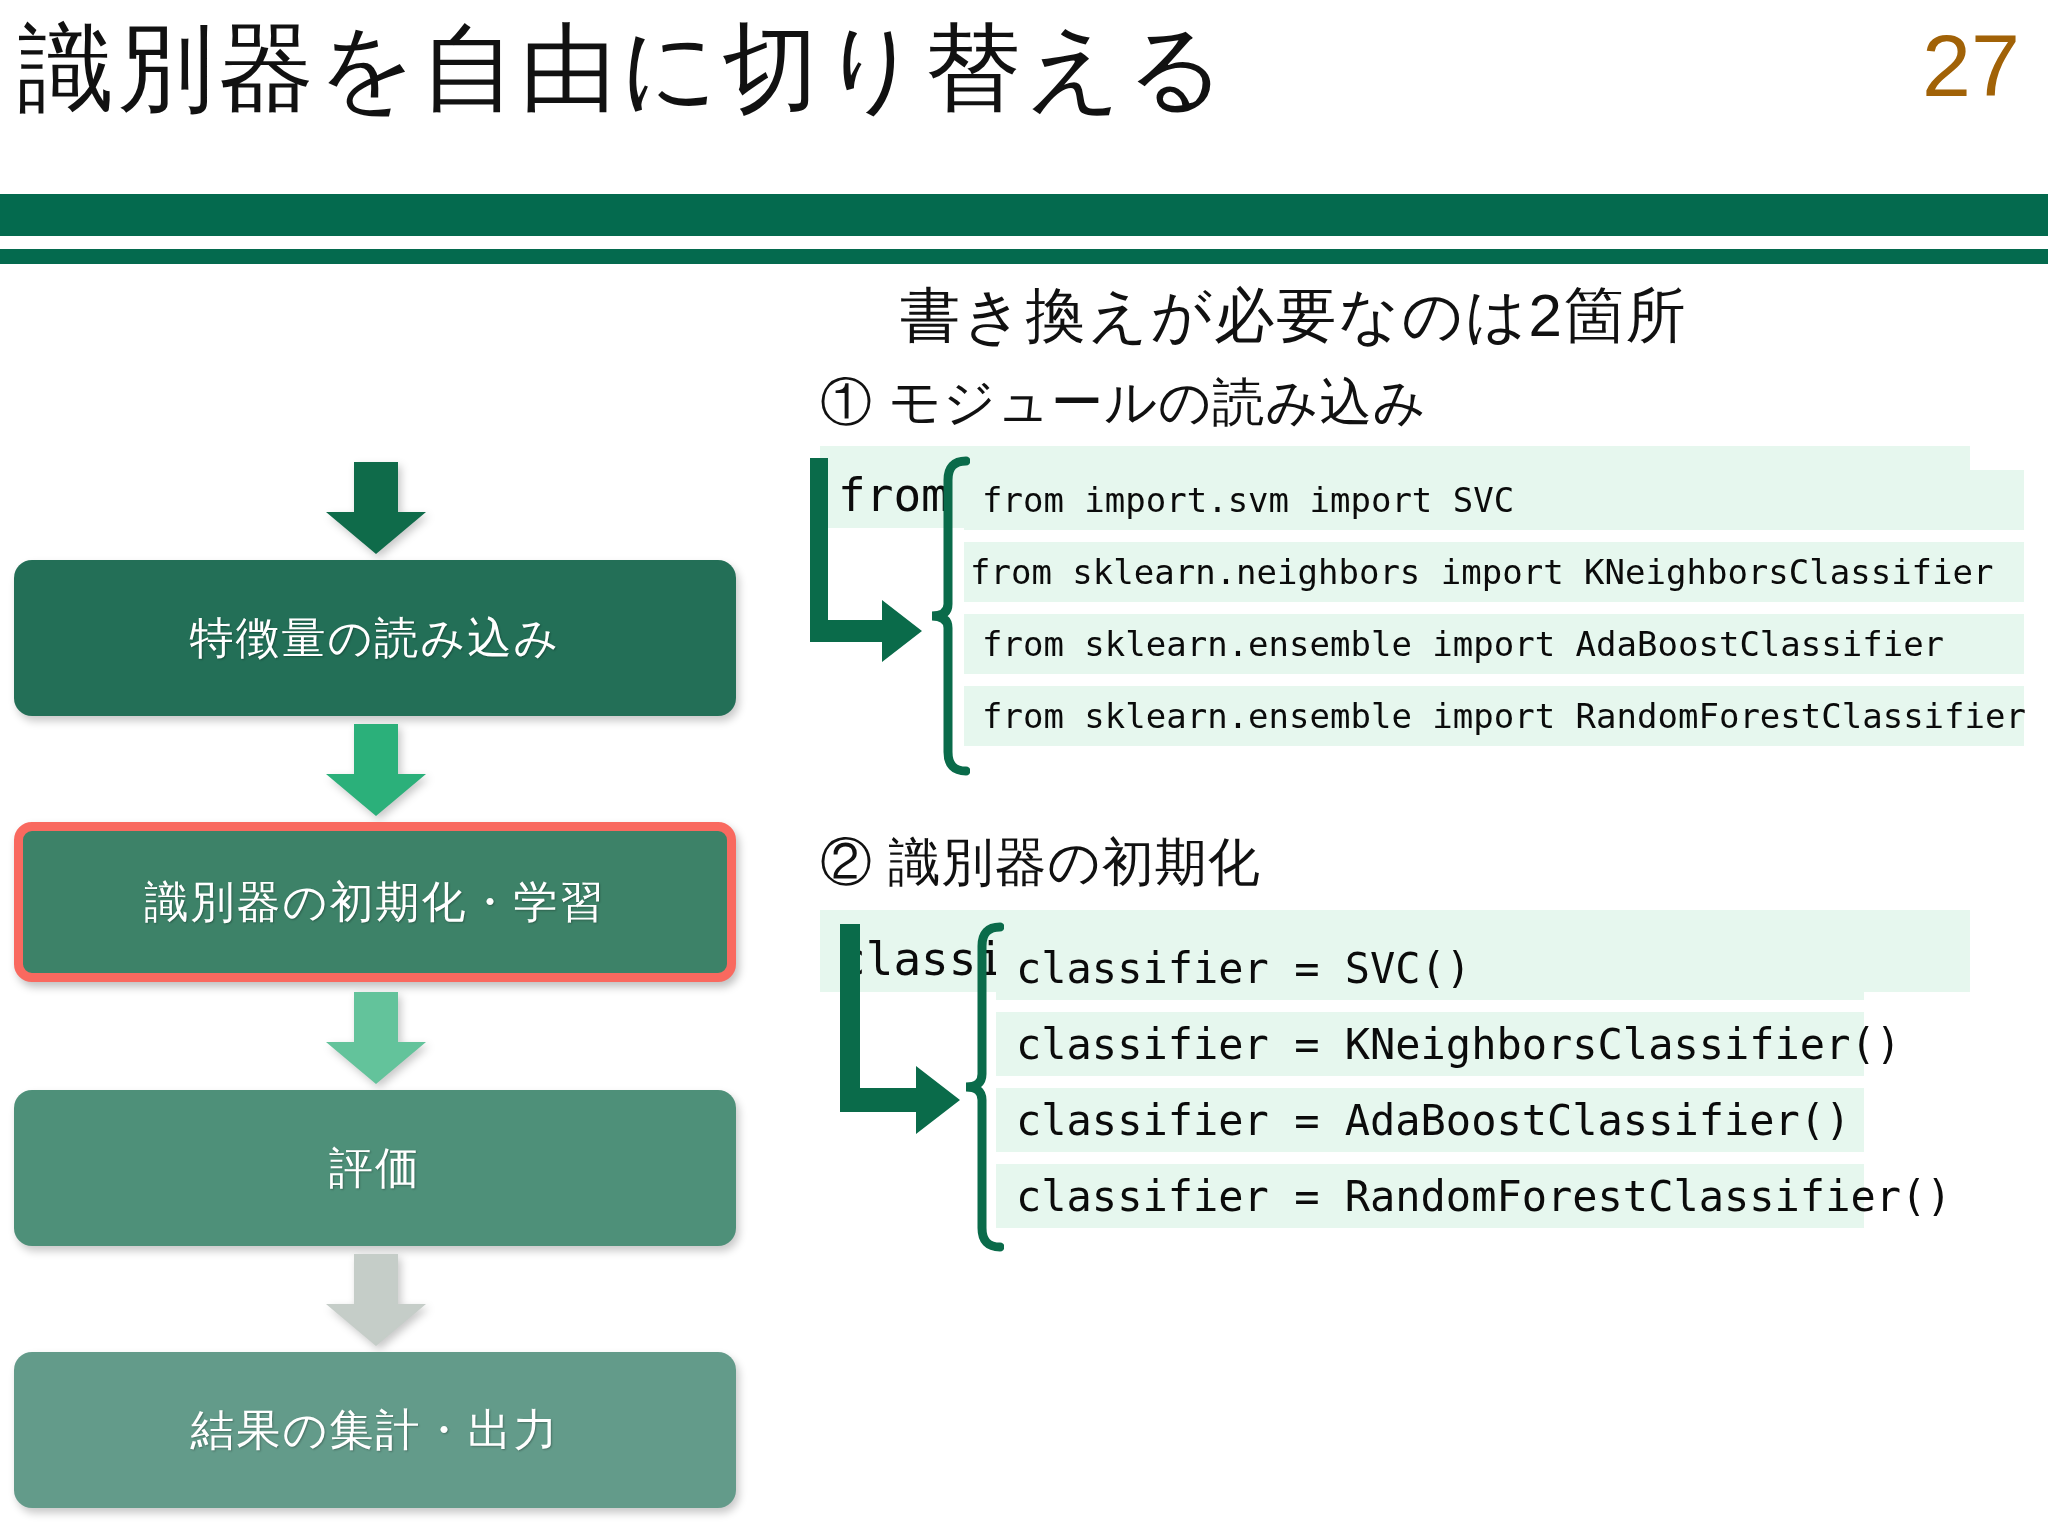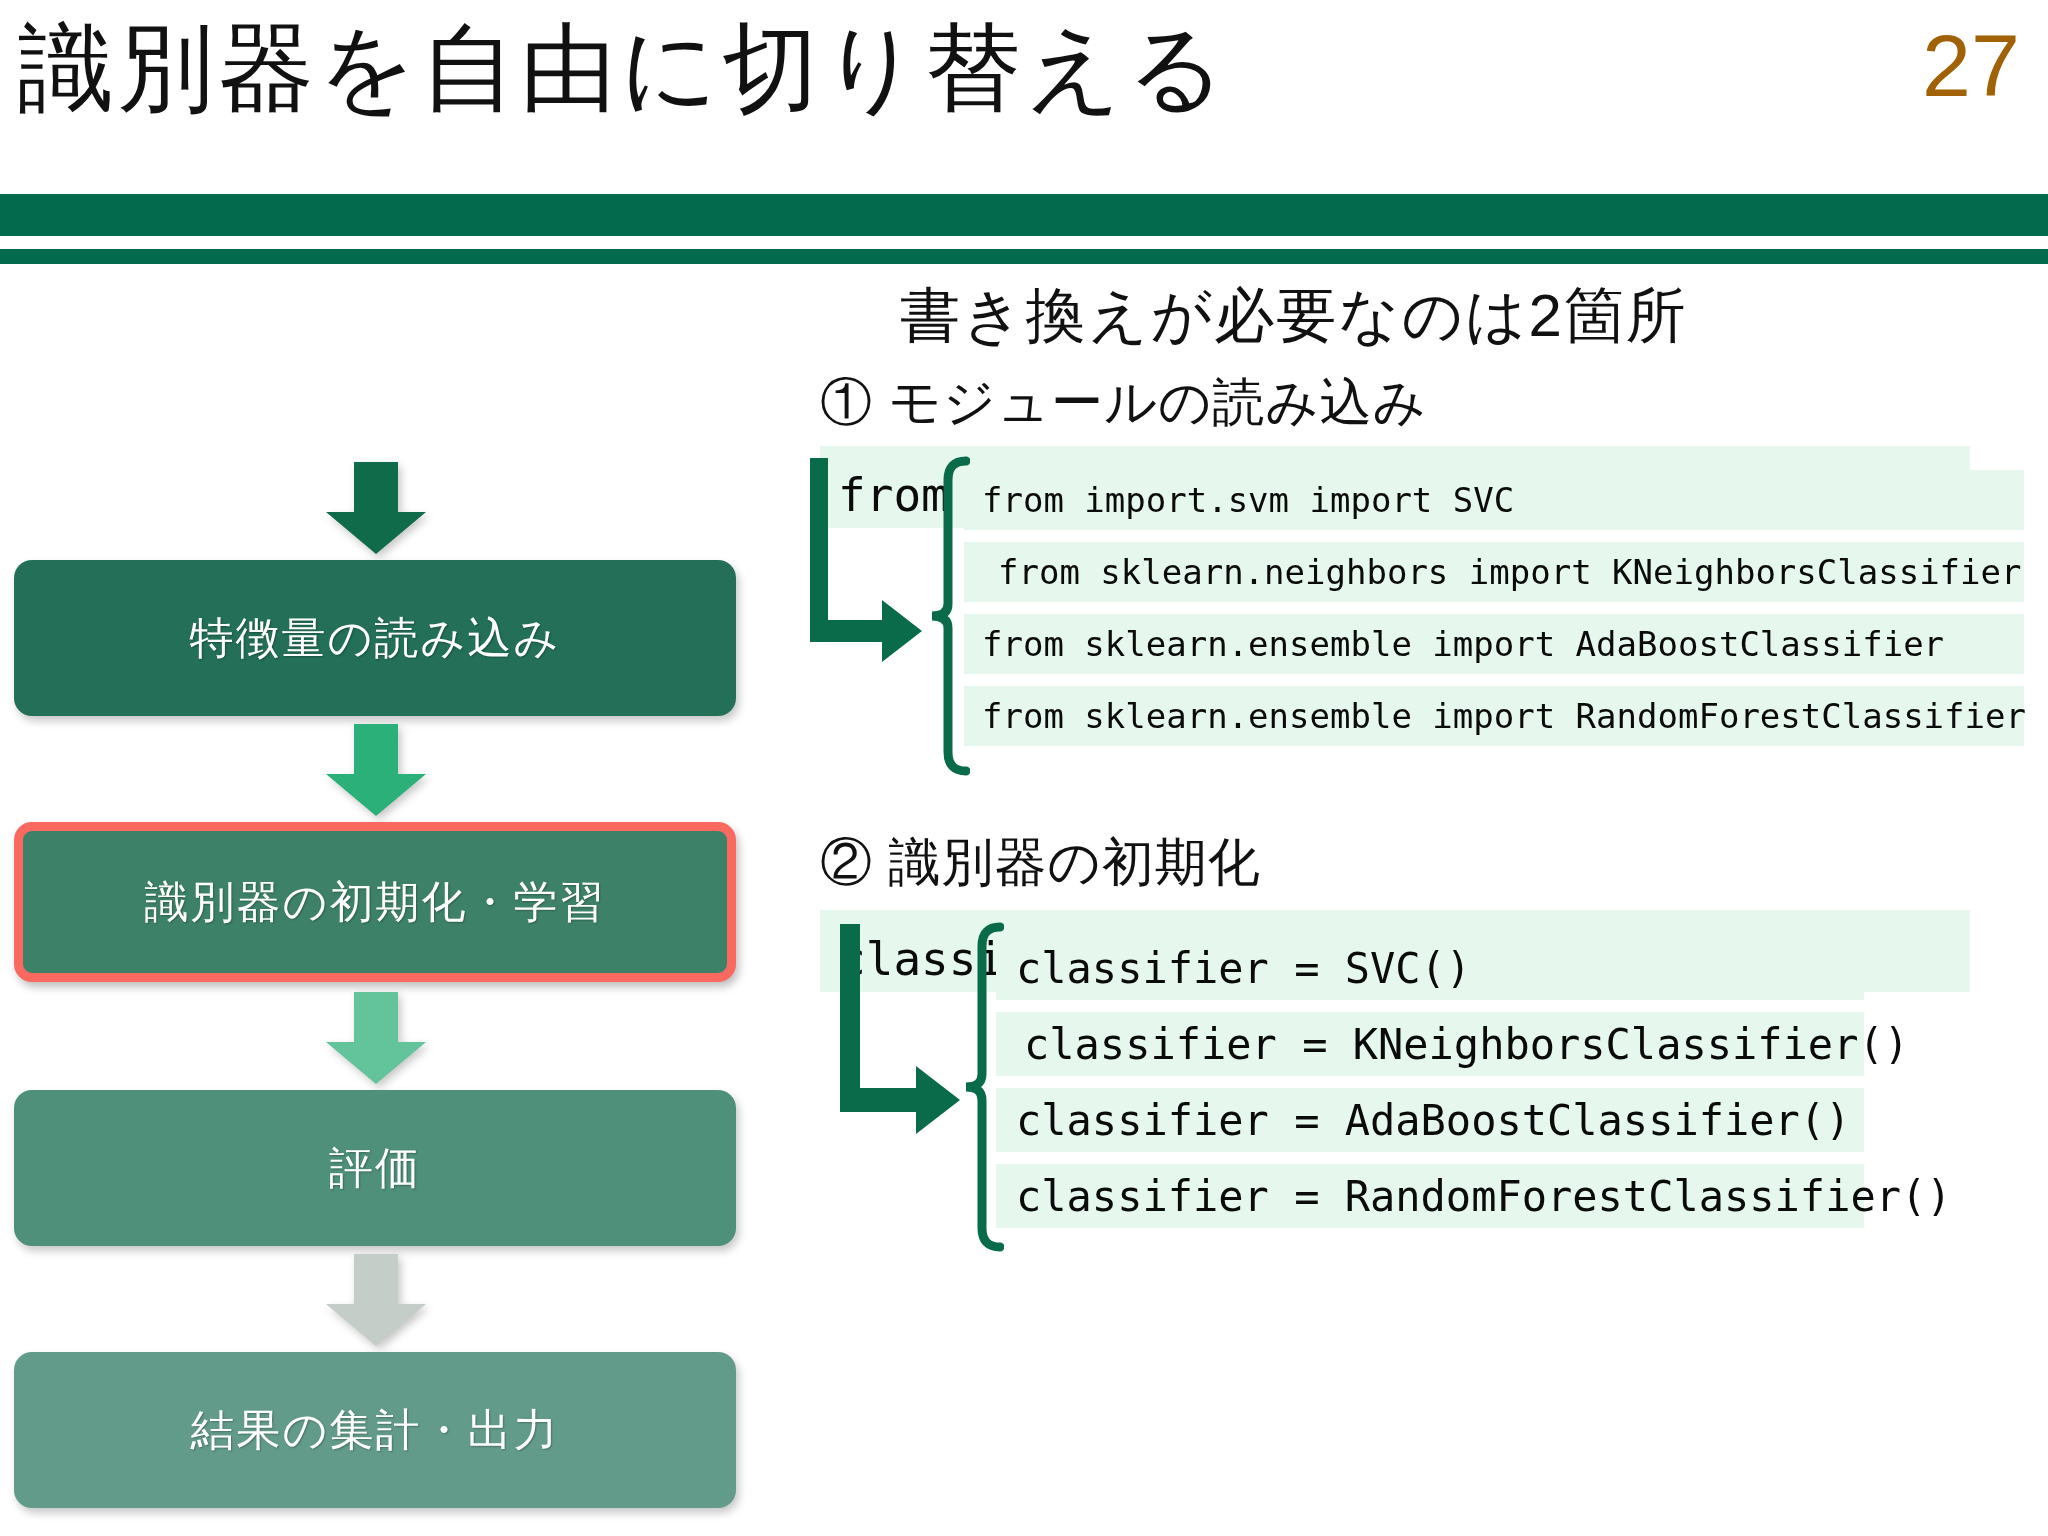--- a/index.html
+++ b/index.html
@@ -236,37 +236,37 @@
   <svg class="elbow" width="120" height="250" viewBox="0 0 120 250" style="left:-10px; top:172px;">
     <path d="M18 8 L18 170 L72 170 L72 150 L112 181 L72 212 L72 192 L0 192 L0 8 Z" fill="#0a6b4a"></path>
   </svg>
 
   <svg class="bracket" width="44" height="320" viewBox="0 0 44 320" style="left:106px; top:178px;">
     <path d="M40 5 Q22 5 22 24 L22 148 Q22 160 6 160 Q22 160 22 172 L22 296 Q22 315 40 315" fill="none" stroke="#0a6b4a" stroke-width="9" stroke-linecap="round"></path>
   </svg>
 
   <div class="alt-rows" style="left:144px; top:192px; width:1060px;">
     <div class="alt-row" style="height:60px; margin-bottom:12px; font-size:34px; padding-left:18px;">from import.svm import SVC</div>
-    <div class="alt-row" style="height:60px; margin-bottom:12px; font-size:34px; padding-left:34px;">from sklearn.neighbors import KNeighborsClassifier</div>
+    <div class="alt-row" style="height:60px; margin-bottom:12px; font-size:34px; padding-left:6px;">from sklearn.neighbors import KNeighborsClassifier</div>
     <div class="alt-row" style="height:60px; margin-bottom:12px; font-size:34px; padding-left:18px;">from sklearn.ensemble import AdaBoostClassifier</div>
     <div class="alt-row" style="height:60px; margin-bottom:0px; font-size:34px; padding-left:18px;">from sklearn.ensemble import RandomForestClassifier</div>
   </div>
 
   <div class="section-label" style="top:552px;">② 識別器の初期化</div>
 
   <div class="code-main" style="top:632px; width:1150px; height:82px;"><span>classifier = </span><span class="accent">LinearSVC</span><span>()</span></div>
 
   <svg class="elbow" width="130" height="260" viewBox="0 0 130 260" style="left:20px; top:638px;">
     <path d="M20 8 L20 172 L76 172 L76 150 L120 184 L76 218 L76 196 L0 196 L0 8 Z" fill="#0a6b4a"></path>
   </svg>
 
   <svg class="bracket" width="44" height="330" viewBox="0 0 44 330" style="left:140px; top:644px;">
     <path d="M40 5 Q22 5 22 24 L22 152 Q22 165 6 165 Q22 165 22 178 L22 306 Q22 325 40 325" fill="none" stroke="#0a6b4a" stroke-width="9" stroke-linecap="round"></path>
   </svg>
 
   <div class="alt-rows" style="left:176px; top:658px; width:868px;">
     <div class="alt-row" style="height:64px; margin-bottom:12px; font-size:42px; padding-left:20px;">classifier = SVC()</div>
-    <div class="alt-row" style="height:64px; margin-bottom:12px; font-size:42px; padding-left:28px;">classifier = KNeighborsClassifier()</div>
+    <div class="alt-row" style="height:64px; margin-bottom:12px; font-size:42px; padding-left:20px;">classifier = KNeighborsClassifier()</div>
     <div class="alt-row" style="height:64px; margin-bottom:12px; font-size:42px; padding-left:20px;">classifier = AdaBoostClassifier()</div>
     <div class="alt-row" style="height:64px; margin-bottom:0px; font-size:42px; padding-left:20px;">classifier = RandomForestClassifier()</div>
   </div>
 
 </div>
 
 </body></html>

